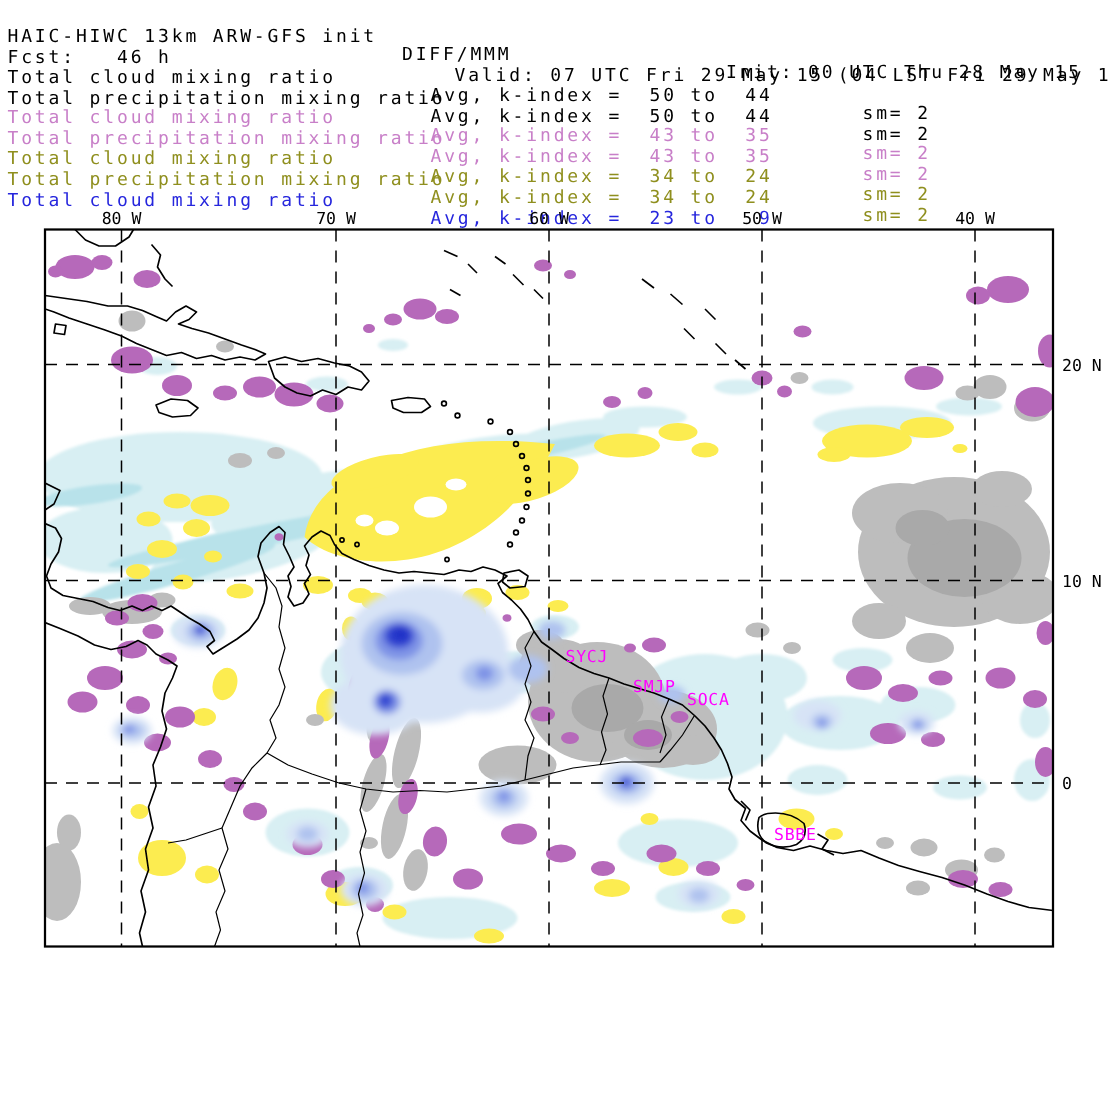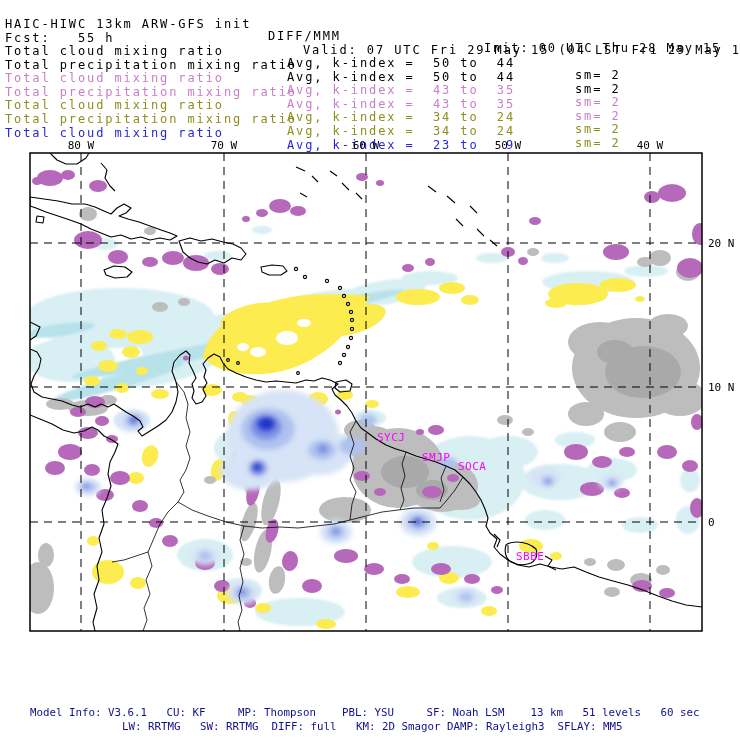--- a/index.html
+++ b/index.html
@@ -21,21 +21,21 @@
 <body>
 
 <div id="page">
 
   <div class="hline row-black" style="top:6px;">
     <span class="c1">HAIC-HIWC 13km ARW-GFS init</span>
     <span style="left:268px;">DIFF/MMM</span>
     <span style="left:484px;">Init: 00 UTC Thu 28 May 15</span>
   </div>
   <div class="hline row-black" style="top:20px;">
-    <span class="c1">Fcst:   55 h</span>
+    <span class="c1">Fcst:   46 h</span>
     <span style="left:303px;">Valid: 07 UTC Fri 29 May 15 (04 LST Fri 29 May 15)</span>
   </div>
 
   <div class="hline row-black" style="top:33px;">
     <span class="c1">Total cloud mixing ratio</span>
     <span style="left:287px;">Avg, k-index =  50 to  44</span>
     <span style="left:575px;">sm= 2</span>
   </div>
   <div class="hline row-black" style="top:47px;">
     <span class="c1">Total precipitation mixing ratio</span>
@@ -452,15 +452,13 @@
     </g>
 
     <g>
       <text class="station-lbl" x="377" y="441">SYCJ</text>
       <text class="station-lbl" x="422" y="461">SMJP</text>
       <text class="station-lbl" x="458" y="470">SOCA</text>
       <text class="station-lbl" x="516" y="560">SBBE</text>
     </g>
   </svg>
 
-  <div class="footer-line" style="left:30px;top:706px;">Model Info: V3.6.1   CU: KF     MP: Thompson    PBL: YSU     SF: Noah LSM    13 km   51 levels   60 sec</div>
-  <div class="footer-line" style="left:122px;top:720px;">LW: RRTMG   SW: RRTMG  DIFF: full   KM: 2D Smagor DAMP: Rayleigh3  SFLAY: MM5</div>
 </div>
 
 </body></html>

